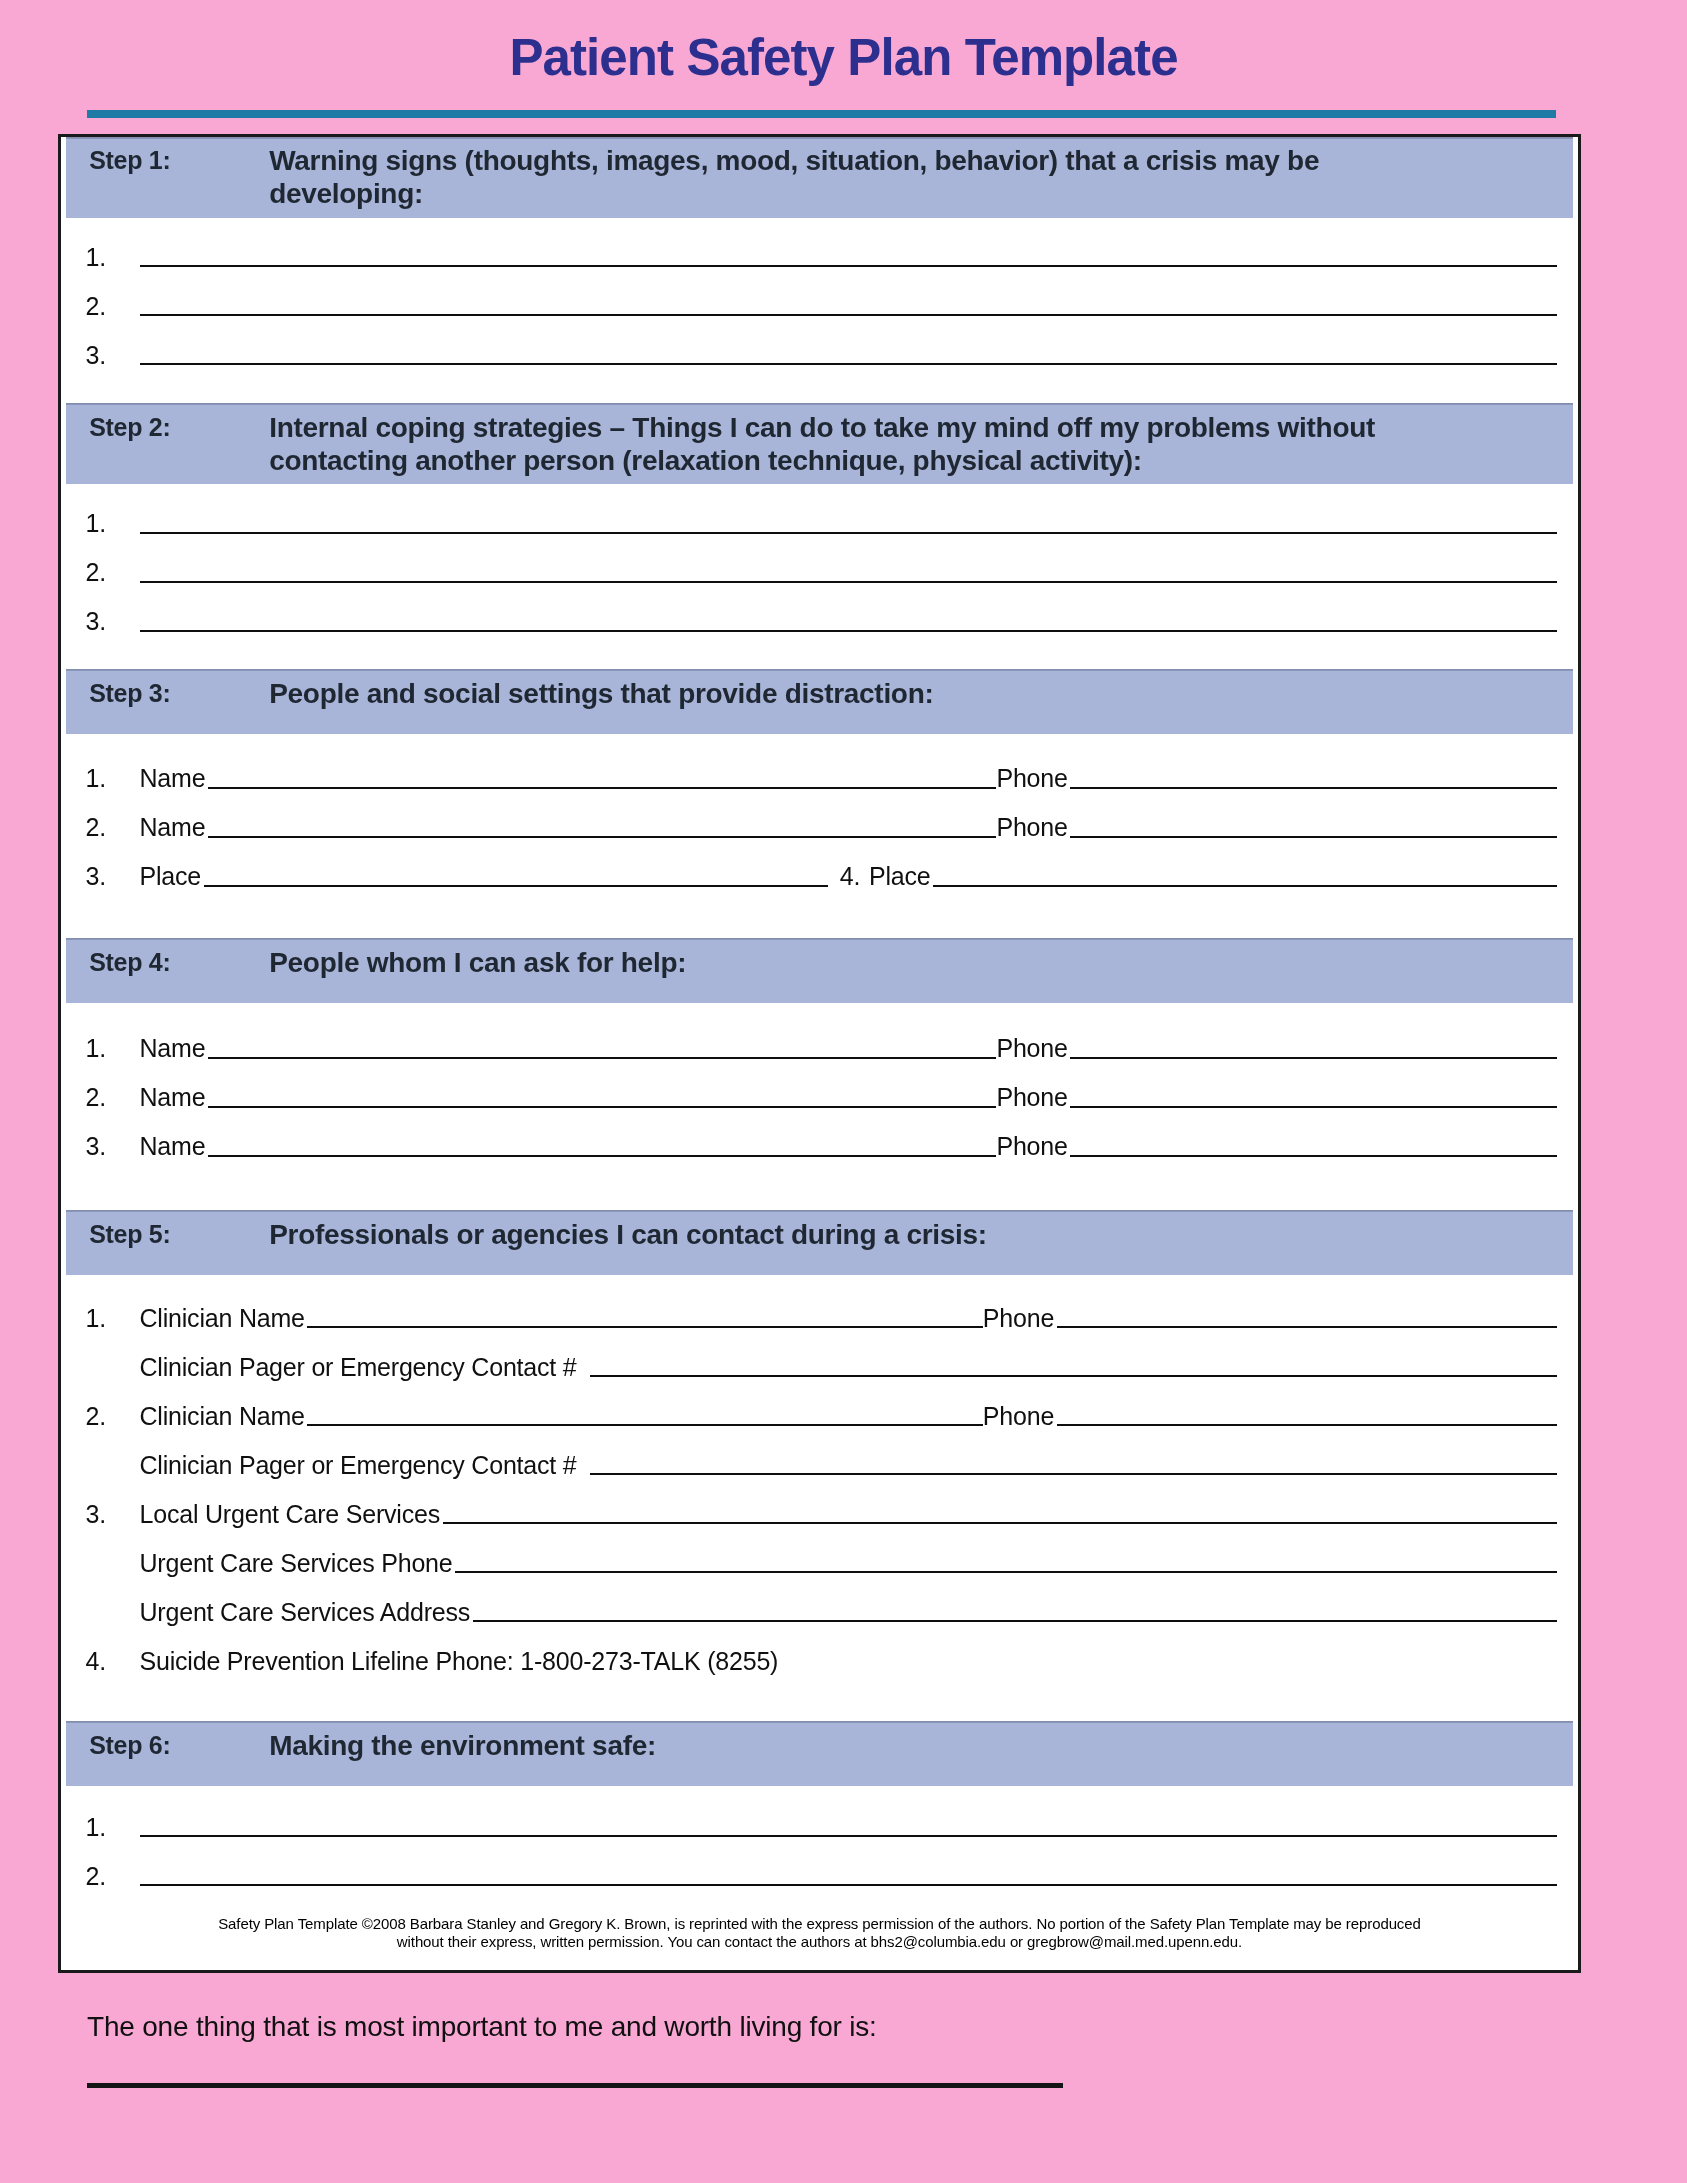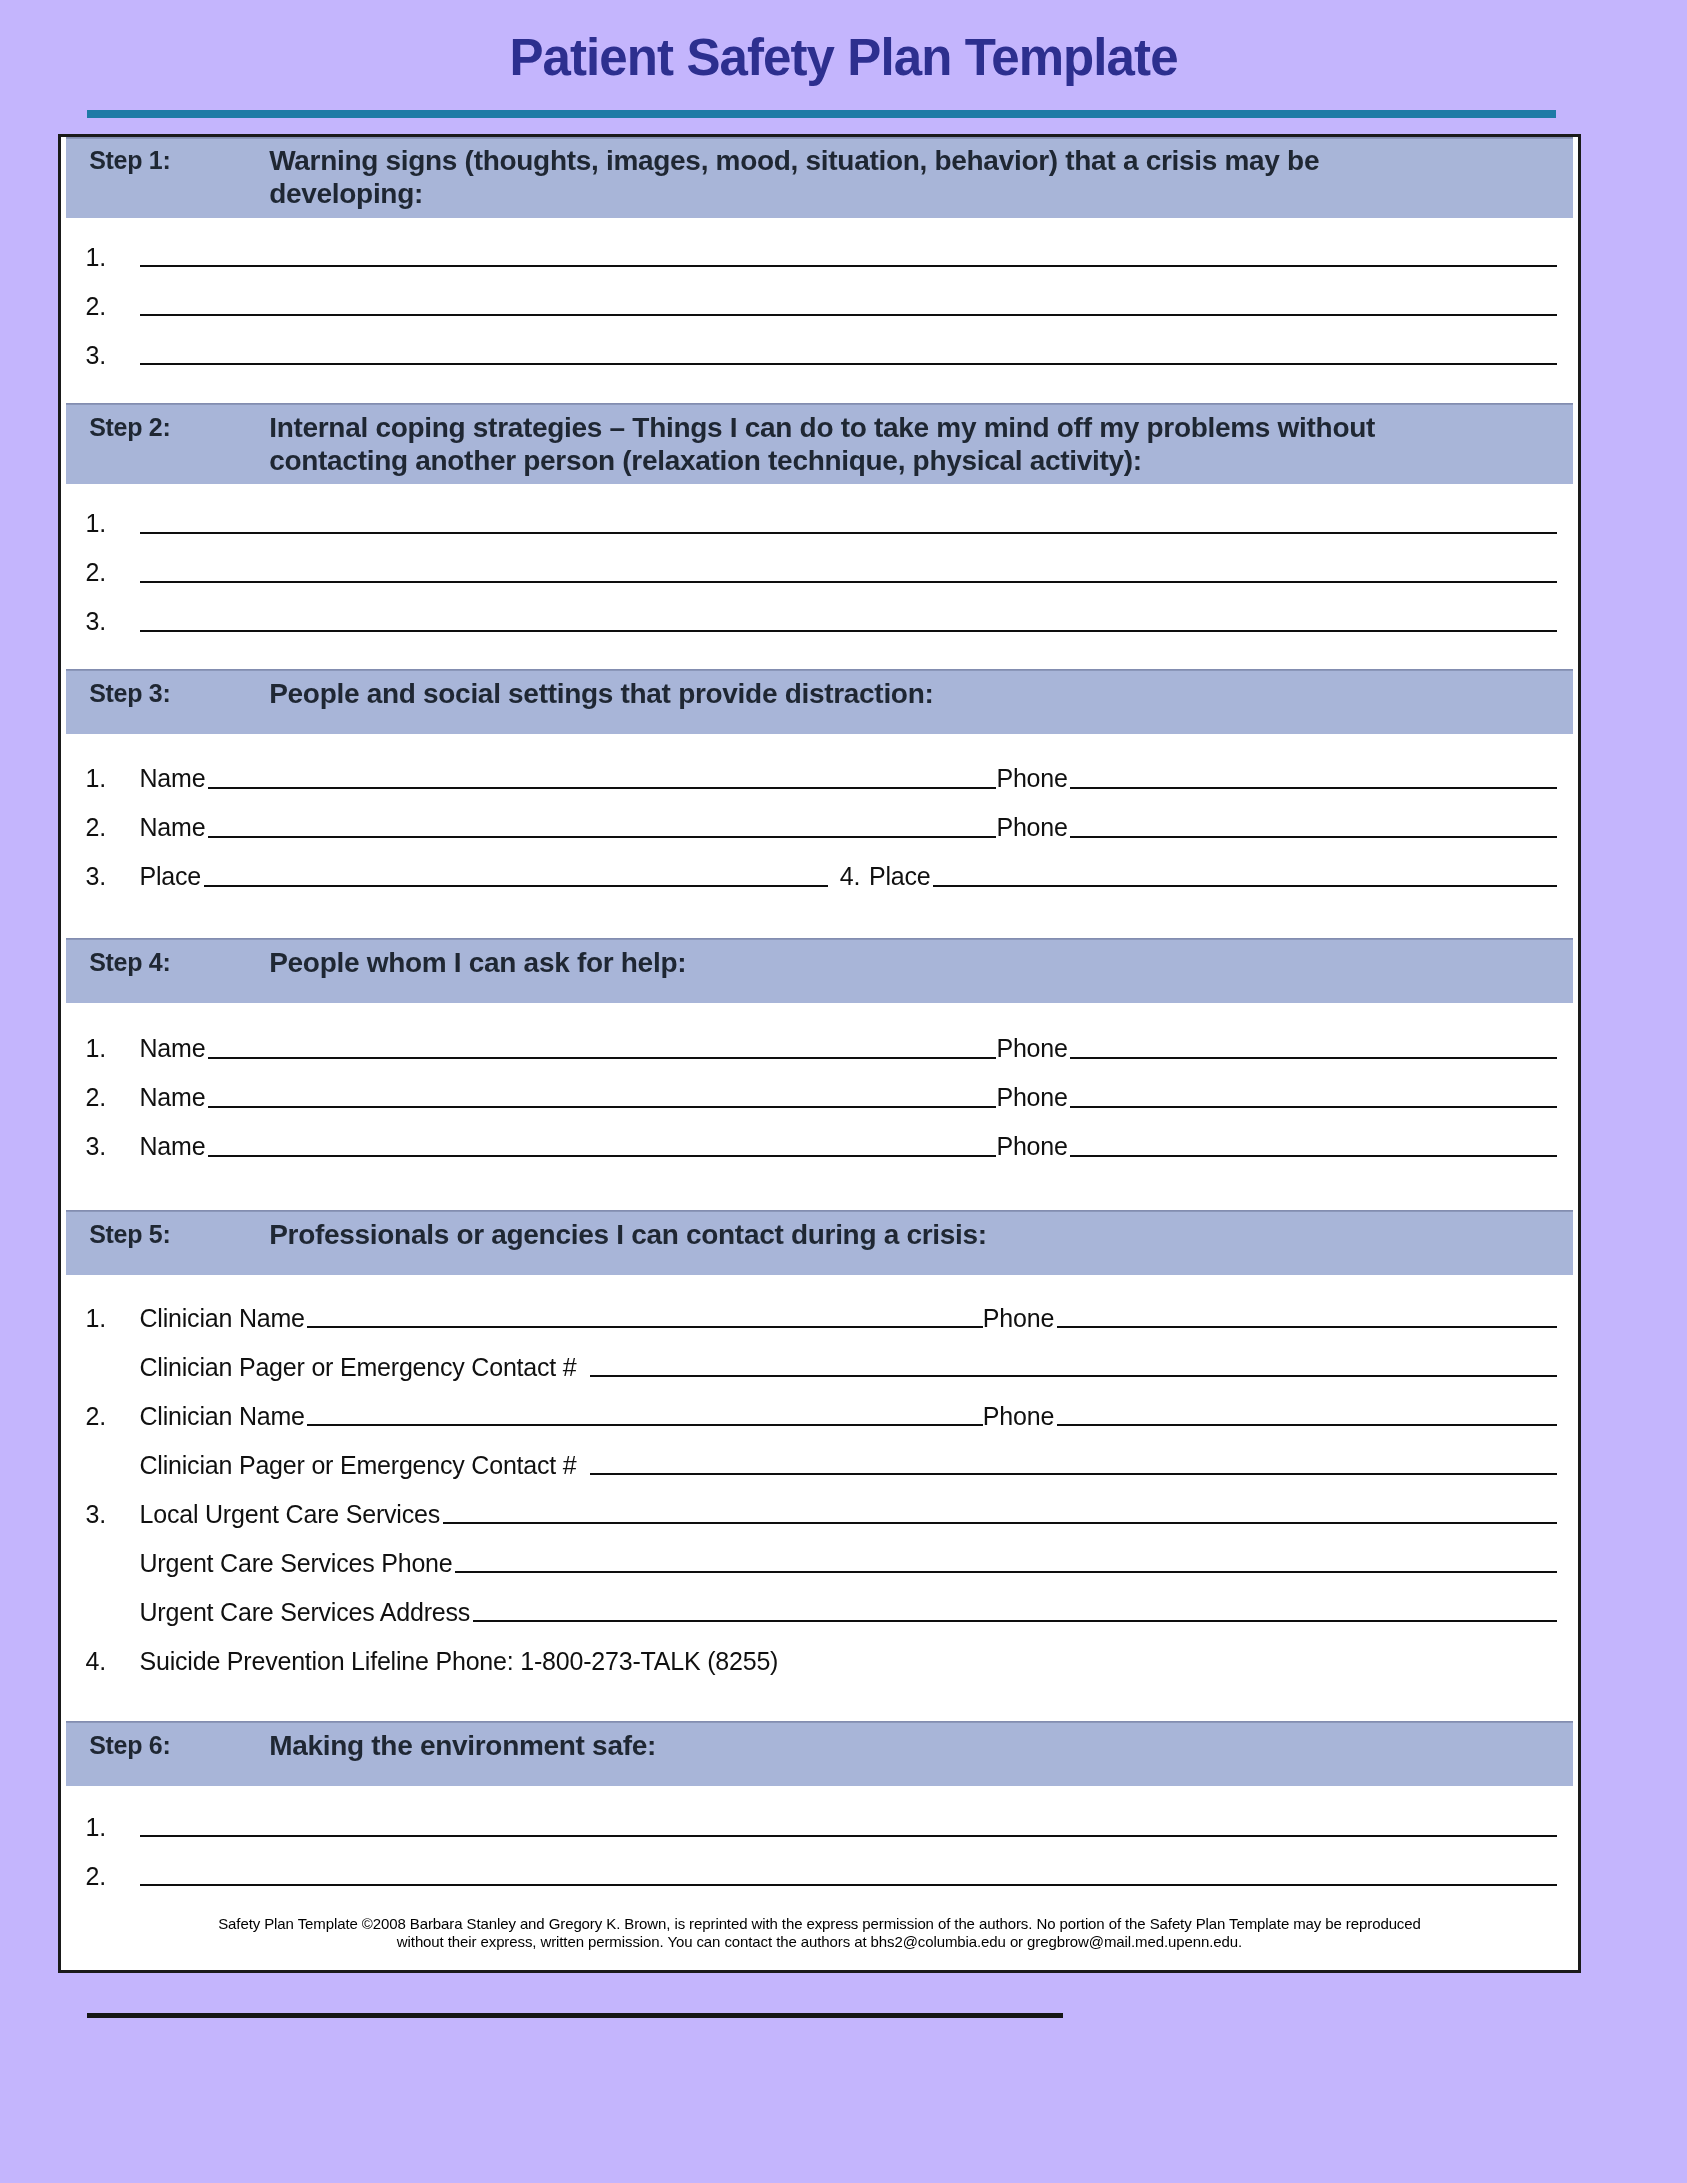--- a/index.html
+++ b/index.html
@@ -10,21 +10,21 @@
     --border:#1a1a1a;
     --ink:#0e0e0e;
   }
   *{box-sizing:border-box;}
   html,body{margin:0;padding:0;background:#fff;}
   body{
     width:1687px;height:2184px;
     font-family:"Liberation Sans","DejaVu Sans",sans-serif;
     color:var(--ink);
   }
-  .page{position:relative;width:1687px;height:2184px;background:#c4b5fd;overflow:hidden;}
+  .page{position:relative;width:1687px;height:2184px;background:#f9a8d4;overflow:hidden;}
 
   
   .doc-title{
     margin:26px 0 0 0;
     font-size:51px;line-height:63px;font-weight:bold;
     letter-spacing:-0.9px;text-align:center;
     color:var(--title);
   }
   .title-rule{
     margin:21px 0 0 87px;
@@ -268,16 +268,17 @@
       </div>
       <div class="row">
         <span class="num">2.</span>
         <span class="line f1"></span>
       </div>
     </div>
 
     <p class="fine-print">Safety Plan Template ©2008 Barbara Stanley and Gregory K. Brown, is reprinted with the express permission of the authors. No portion of the Safety Plan Template may be reproduced without their express, written permission. You can contact the authors at bhs2@columbia.edu or gregbrow@mail.med.upenn.edu.</p>
   </div>
 
+  <p class="closing-prompt">The one thing that is most important to me and worth living for is:</p>
   <div class="closing-line"></div>
 
 </div>
 
 
 </body></html>

